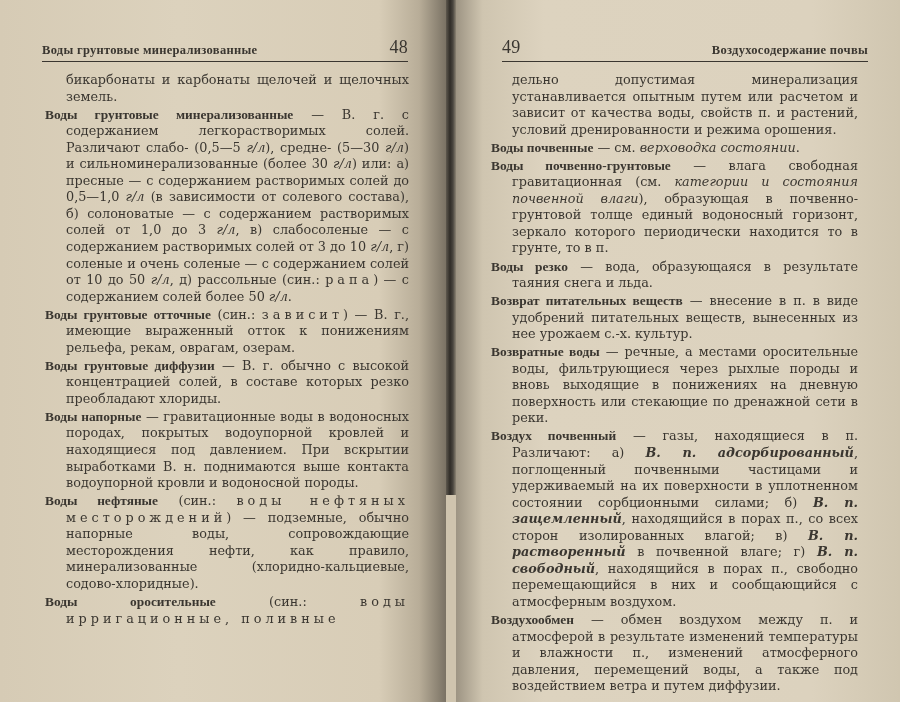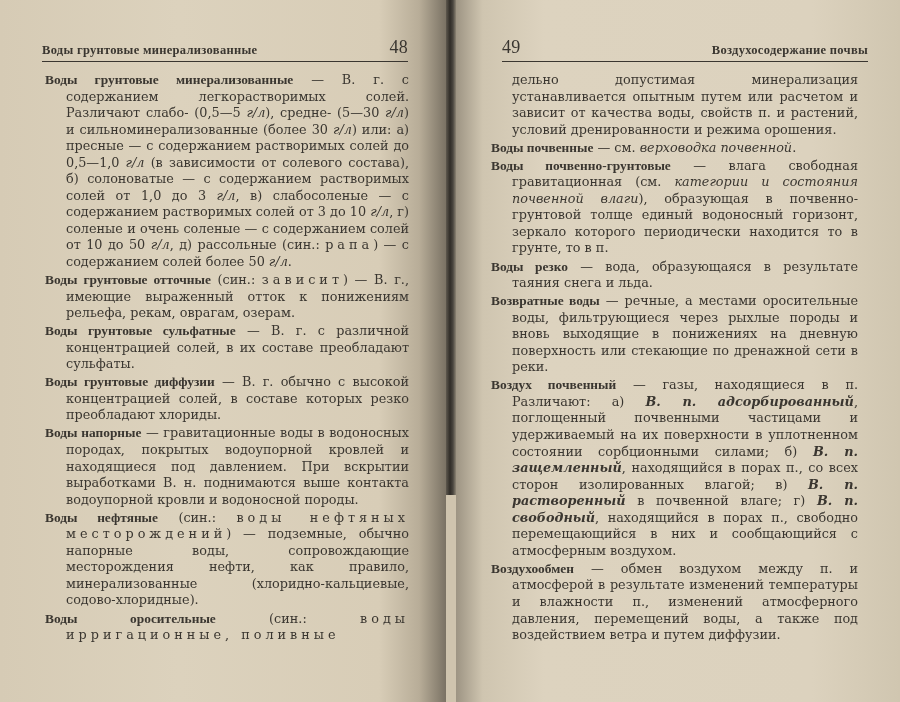--- a/index.html
+++ b/index.html
@@ -58,42 +58,43 @@
 </head>
 <body>
 
 <div class="spread">
   <div class="page left">
     <div class="running-head">
       <span>Воды грунтовые минерализованные</span>
       <span class="page-num">48</span>
     </div>
     <div class="text">
+      <p class="cont">бикарбонаты и карбонаты щелочей и щелочных земель.</p>
       <div id="left-entries">
           <p class="entry"><span class="term">Воды грунтовые минерализованные</span><span> — В. г. с содержанием легкорастворимых солей. Различают слабо- (0,5—5 </span><span class="unit">г/л</span><span>), средне- (5—30 </span><span class="unit">г/л</span><span>) и сильноминерализованные (более 30 </span><span class="unit">г/л</span><span>) или: а) пресные — с содержанием растворимых солей до 0,5—1,0 </span><span class="unit">г/л</span><span> (в зависимости от солевого состава), б) солоноватые — с содержанием растворимых солей от 1,0 до 3 </span><span class="unit">г/л</span><span>, в) слабосоленые — с содержанием растворимых солей от 3 до 10 </span><span class="unit">г/л</span><span>, г) соленые и очень соленые — с содержанием солей от 10 до 50 </span><span class="unit">г/л</span><span>, д) рассольные (син.: </span><span class="sp">рапа</span><span>) — с содержанием солей более 50 </span><span class="unit">г/л</span><span>.</span></p>
           <p class="entry"><span class="term">Воды грунтовые отточные</span><span> (син.: </span><span class="sp">зависит</span><span>) — В. г., имеющие выраженный отток к понижениям рельефа, рекам, оврагам, озерам.</span></p>
-          <p class="entry"><span class="term">Воды грунтовые сульфатные</span><span> — В. г. с различной концентрацией солей, в их составе преобладают сульфаты.</span></p>
           <p class="entry"><span class="term">Воды грунтовые диффузии</span><span> — В. г. обычно с высокой концентрацией солей, в составе которых резко преобладают хлориды.</span></p>
           <p class="entry"><span class="term">Воды напорные</span><span> — гравитационные воды в водоносных породах, покрытых водоупорной кровлей и находящиеся под давлением. При вскрытии выработками В. н. поднимаются выше контакта водоупорной кровли и водоносной породы.</span></p>
           <p class="entry"><span class="term">Воды нефтяные</span><span> (син.: </span><span class="sp">воды нефтяных месторождений</span><span>) — подземные, обычно напорные воды, сопровождающие месторождения нефти, как правило, минерализованные (хлоридно-кальциевые, содово-хлоридные).</span></p>
           <p class="entry"><span class="term">Воды оросительные</span><span> (син.: </span><span class="sp">воды ирригационные, поливные</span></p>
         </div>
     </div>
   </div>
   <div class="gutter"></div>
   <div class="page right">
     <div class="running-head">
       <span class="page-num">49</span>
       <span>Воздухосодержание почвы</span>
     </div>
     <div class="text">
       <p class="cont">дельно допустимая минерализация устанавливается опытным путем или расчетом и зависит от качества воды, свойств п. и растений, условий дренированности и режима орошения.</p>
       <div id="right-entries">
-          <p class="entry"><span class="term">Воды почвенные</span><span> — см. </span><span class="ref">верховодка почвенной</span><span>.</span></p>
+          <p class="entry"><span class="term">Воды почвенные</span><span> — см. </span><span class="ref">верховодка состоянии</span><span>.</span></p>
           <p class="entry"><span class="term">Воды почвенно-грунтовые</span><span> — влага свободная гравитационная (см. </span><span class="ref">категории и состояния почвенной влаги</span><span>), образующая в почвенно-грунтовой толще единый водоносный горизонт, зеркало которого периодически находится то в грунте, то в п.</span></p>
           <p class="entry"><span class="term">Воды резко</span><span> — вода, образующаяся в результате таяния снега и льда.</span></p>
+          <p class="entry"><span class="term">Возврат питательных веществ</span><span> — внесение в п. в виде удобрений питательных веществ, вынесенных из нее урожаем с.-х. культур.</span></p>
           <p class="entry"><span class="term">Возвратные воды</span><span> — речные, а местами оросительные воды, фильтрующиеся через рыхлые породы и вновь выходящие в понижениях на дневную поверхность или стекающие по дренажной сети в реки.</span></p>
           <p class="entry"><span class="term">Воздух почвенный</span><span> — газы, находящиеся в п. Различают: а) </span><span class="bi">В. п. адсорбированный</span><span>, поглощенный почвенными частицами и удерживаемый на их поверхности в уплотненном состоянии сорбционными силами; б) </span><span class="bi">В. п. защемленный</span><span>, находящийся в порах п., со всех сторон изолированных влагой; в) </span><span class="bi">В. п. растворенный</span><span> в почвенной влаге; г) </span><span class="bi">В. п. свободный</span><span>, находящийся в порах п., свободно перемещающийся в них и сообщающийся с атмосферным воздухом.</span></p>
           <p class="entry"><span class="term">Воздухообмен</span><span> — обмен воздухом между п. и атмосферой в результате изменений температуры и влажности п., изменений атмосферного давления, перемещений воды, а также под воздействием ветра и путем диффузии.</span></p>
         </div>
     </div>
   </div>
 </div>
 
 </body></html>

